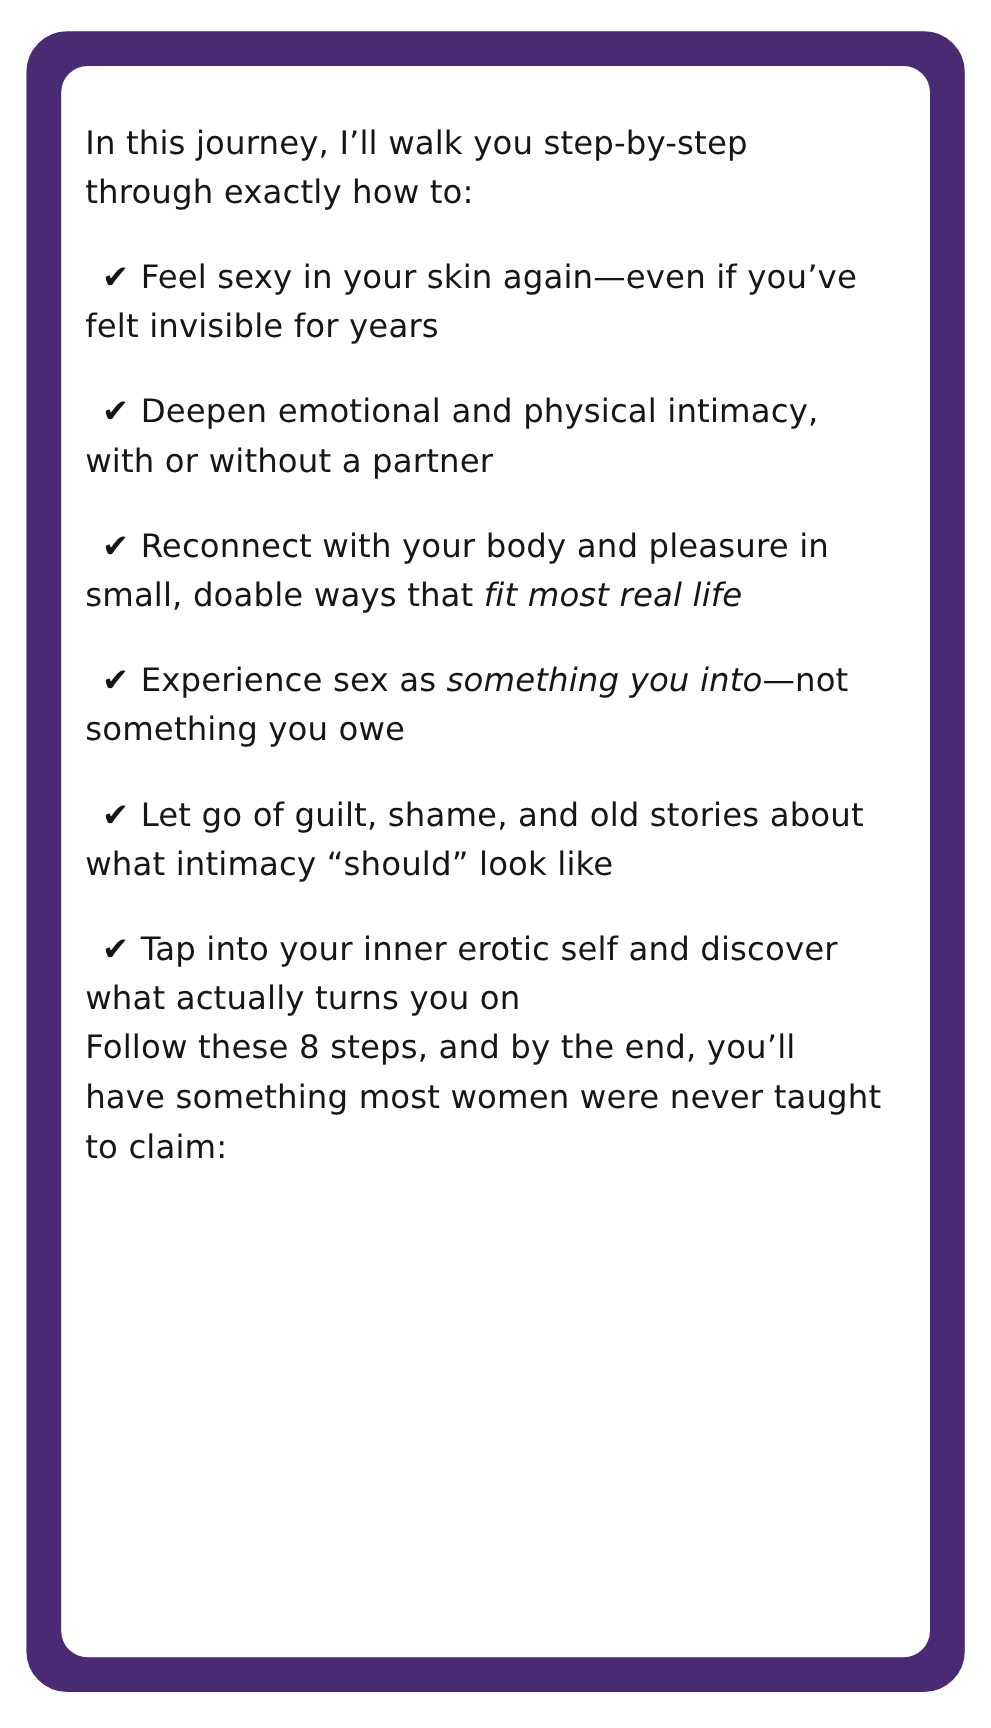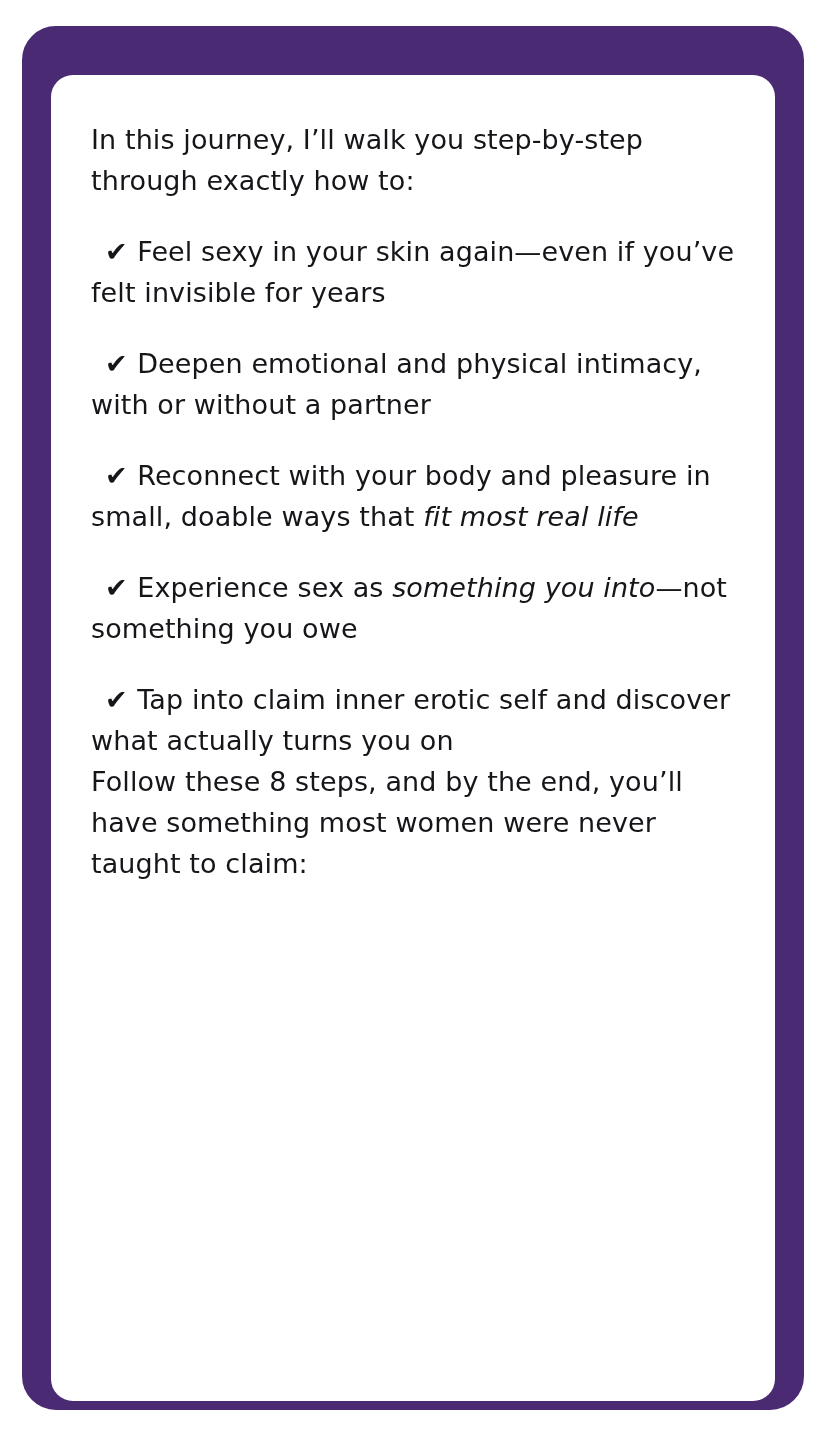--- a/index.html
+++ b/index.html
@@ -31,23 +31,22 @@
     padding: 18px;
     background: #4a2a72;
   }
 
   .card-inner {
     box-sizing: border-box;
     width: 100%;
     height: 100%;
     background: #ffffff;
     border-radius: 22px;
-    padding: 44px 40px 30px 40px;
+    padding: 44px 40px 30px 20px;
     overflow: hidden;
-    margin-top: 20px;
   }
 
   .block {
     font-size: 27px;
     line-height: 1.52;
     color: #16161a;
     letter-spacing: 0.1px;
     margin: 0 0 30px 0;
     font-weight: 400;
   }
@@ -78,21 +77,22 @@
   <div class="card-outer">
     <div class="card-inner">
 
       <p class="block">In this journey, I’ll walk you step-by-step through exactly how to:</p>
 
       <div>
           <p class="block check-line"><span class="check">✔ </span><span>Feel sexy in your skin again—even if you’ve felt invisible for years</span></p>
           <p class="block check-line"><span class="check">✔ </span><span>Deepen emotional and physical intimacy, with or without a partner</span></p>
           <p class="block check-line"><span class="check">✔ </span><span>Reconnect with your body and pleasure in small, doable ways that </span><span class="em">fit most real life</span></p>
           <p class="block check-line"><span class="check">✔ </span><span>Experience sex as </span><span class="em">something you into</span><span>—not something you owe</span></p>
-          <p class="block check-line"><span class="check">✔ </span><span>Tap into claim inner erotic self and discover what actually turns you on</span></p>
+          <p class="block check-line"><span class="check">✔ </span><span>Let go of guilt, shame, and old stories about what intimacy “should” look like</span></p>
+          <p class="block check-line"><span class="check">✔ </span><span>Tap into your inner erotic self and discover what actually turns you on</span></p>
         </div>
 
       <p class="block">Follow these 8 steps, and by the end, you’ll have something most women were never taught to claim:</p>
 
 
     </div>
   </div>
 </div>
 
 </body></html>

